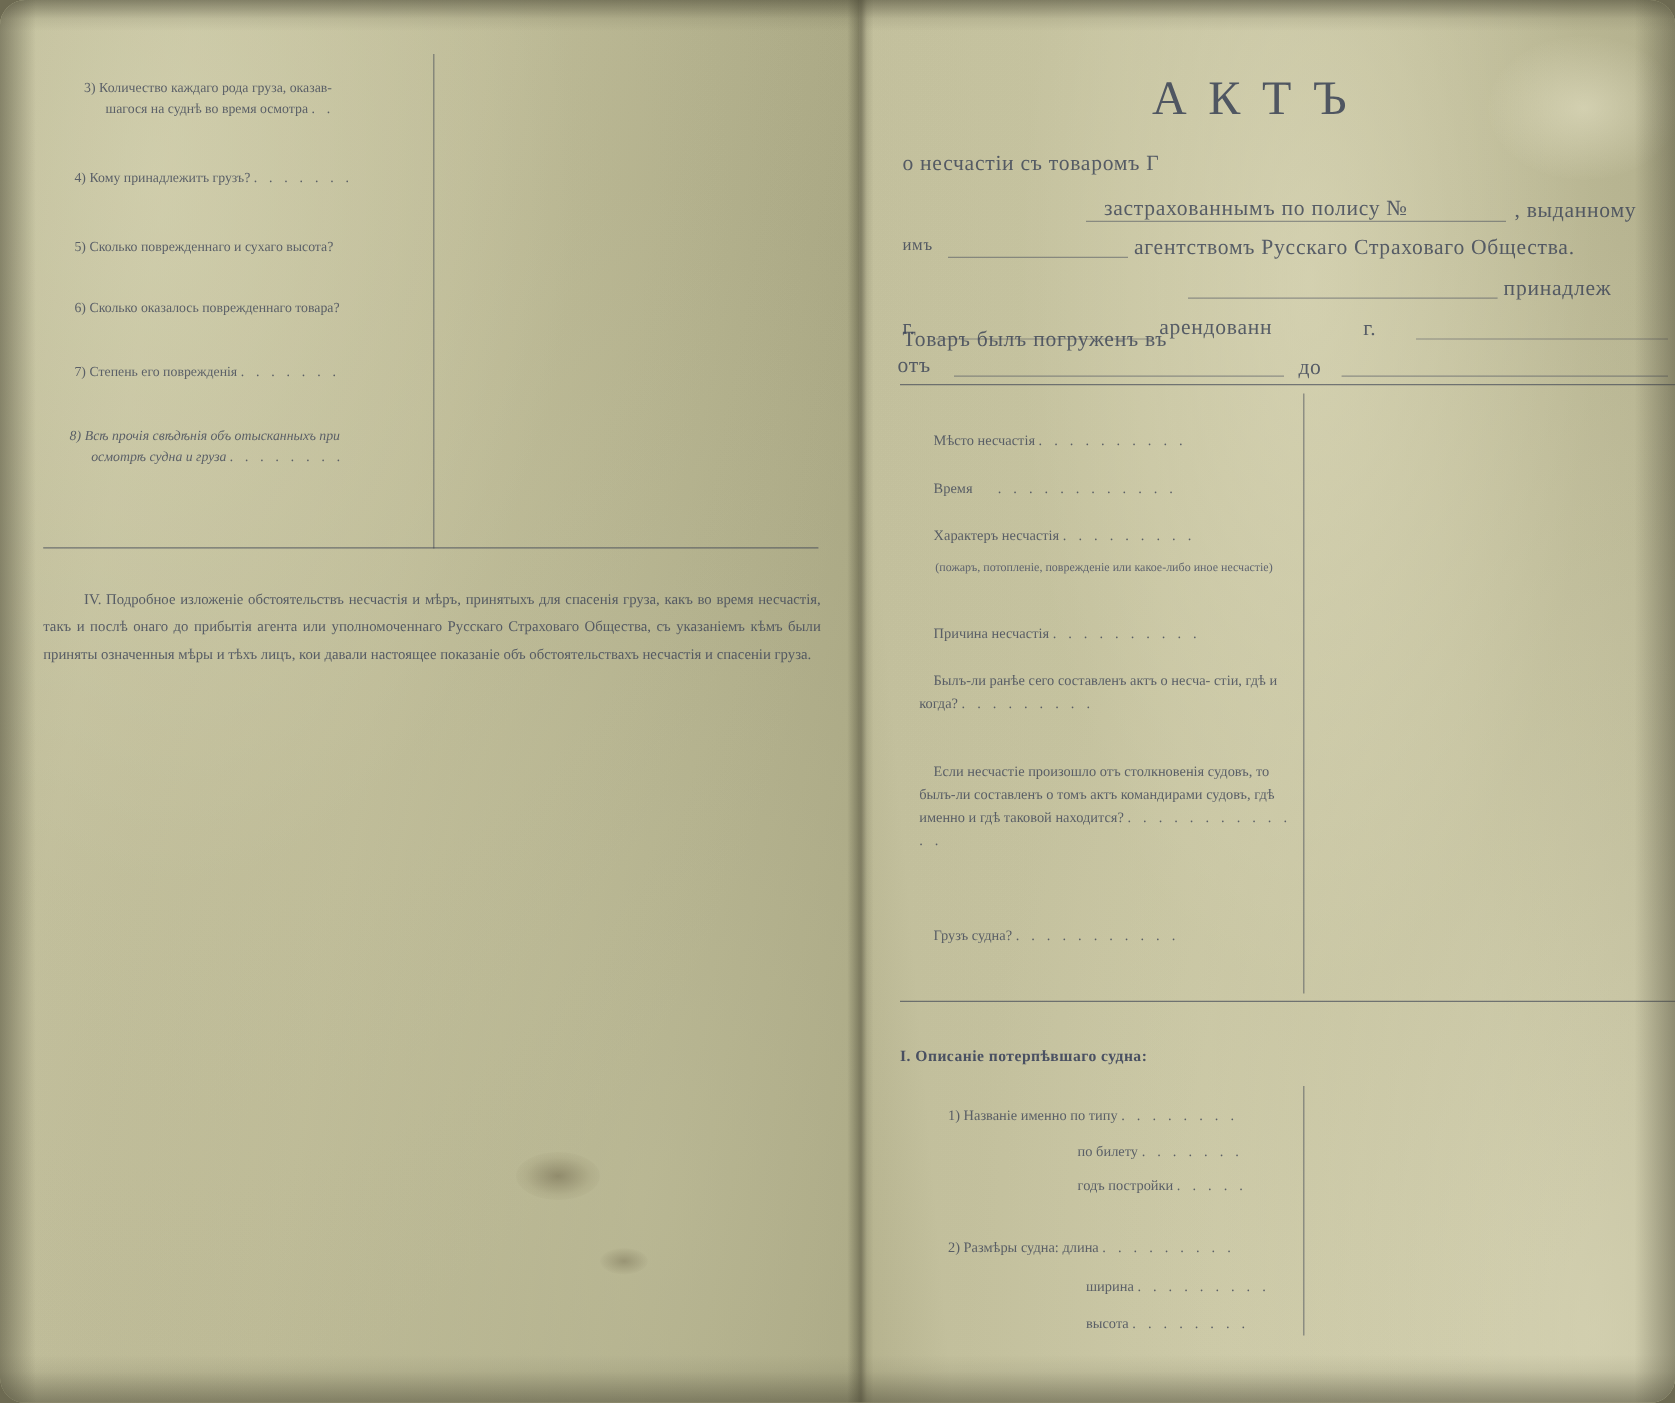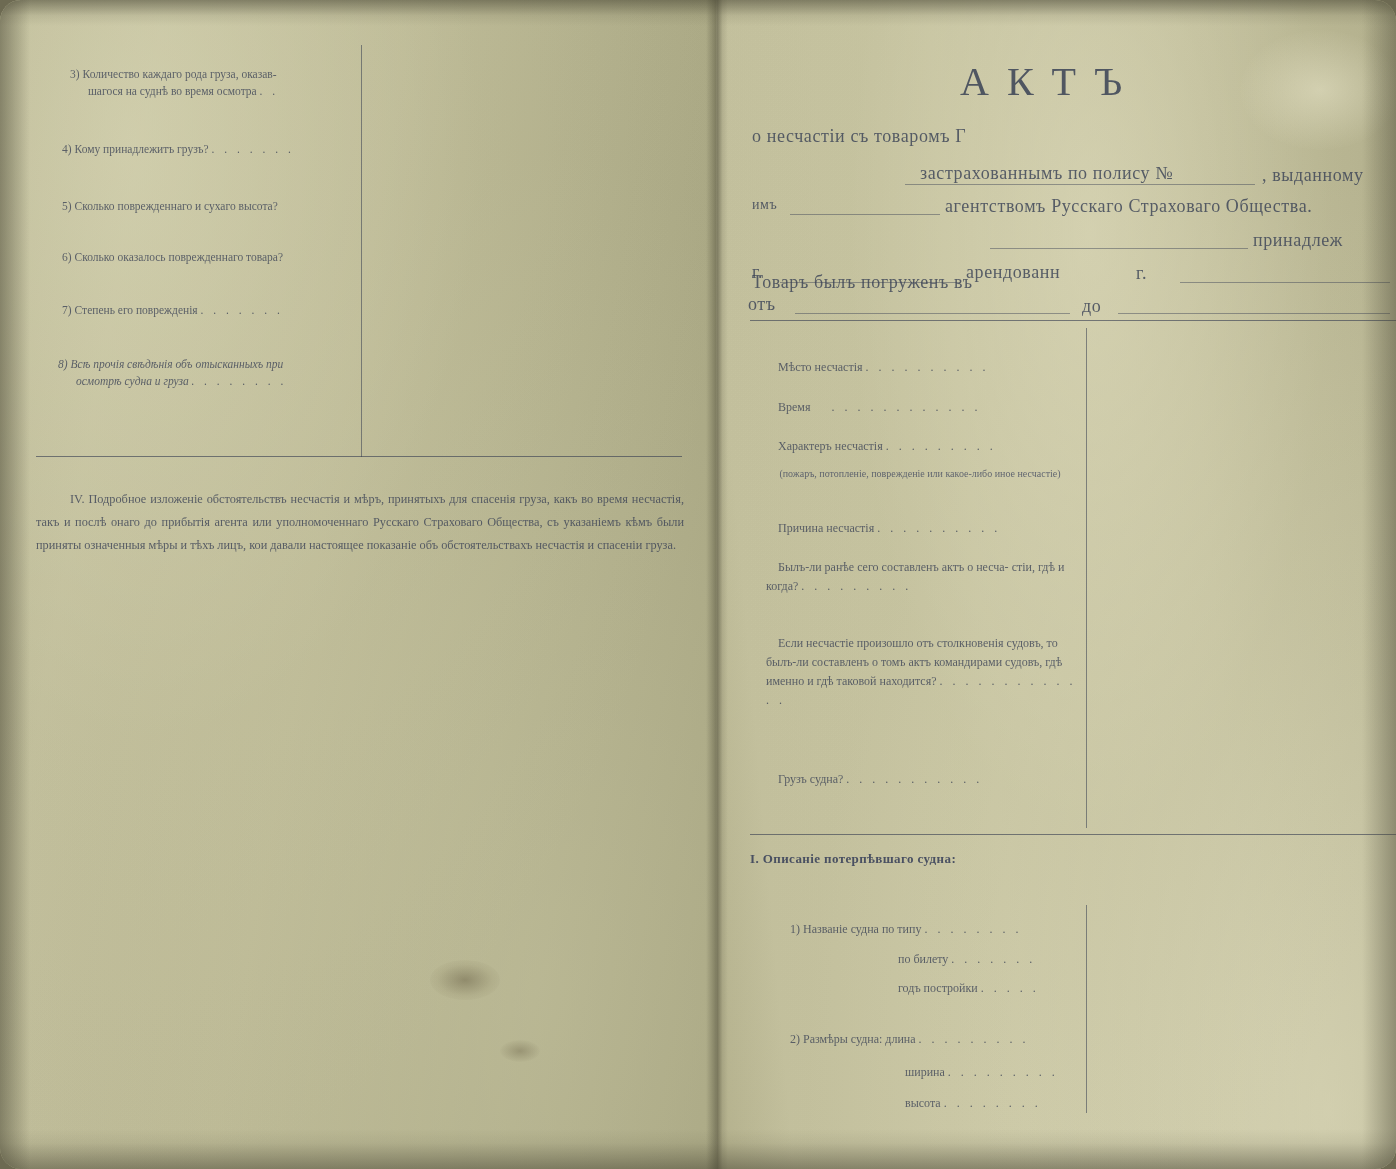--- a/index.html
+++ b/index.html
@@ -271,30 +271,30 @@
       <span>командирами судовъ, гдѣ именно и гдѣ таковой</span>
       <span>находится?</span>
       <span class="dots">. . . . . . . . . . . . .</span>
     </div>
 
     <div class="r-small" style="left:778px; top:770px; width:300px;">
       <span>Грузъ судна?</span>
       <span class="dots">. . . . . . . . . . .</span>
     </div>
 
-    <div class="sec-head" style="left:750px; top:851px;">
+    <div class="sec-head" style="left:750px; top:872px;">
       <span>I.</span>
       <span>Описаніе потерпѣвшаго судна:</span>
     </div>
 
     <div class="vr" style="left:1086px; top:905px; height:208px;"></div>
 
     <div class="r-small" style="left:790px; top:920px; width:295px;">
       <span>1)</span>
-      <span>Названіе судна по типу</span>
+      <span>Названіе именно по типу</span>
       <span class="dots">. . . . . . . .</span>
     </div>
 
     <div class="r-small" style="left:898px; top:950px; width:190px;">
       <span>по билету</span>
       <span class="dots">. . . . . . .</span>
     </div>
 
     <div class="r-small" style="left:898px; top:979px; width:190px;">
       <span>годъ постройки</span>

